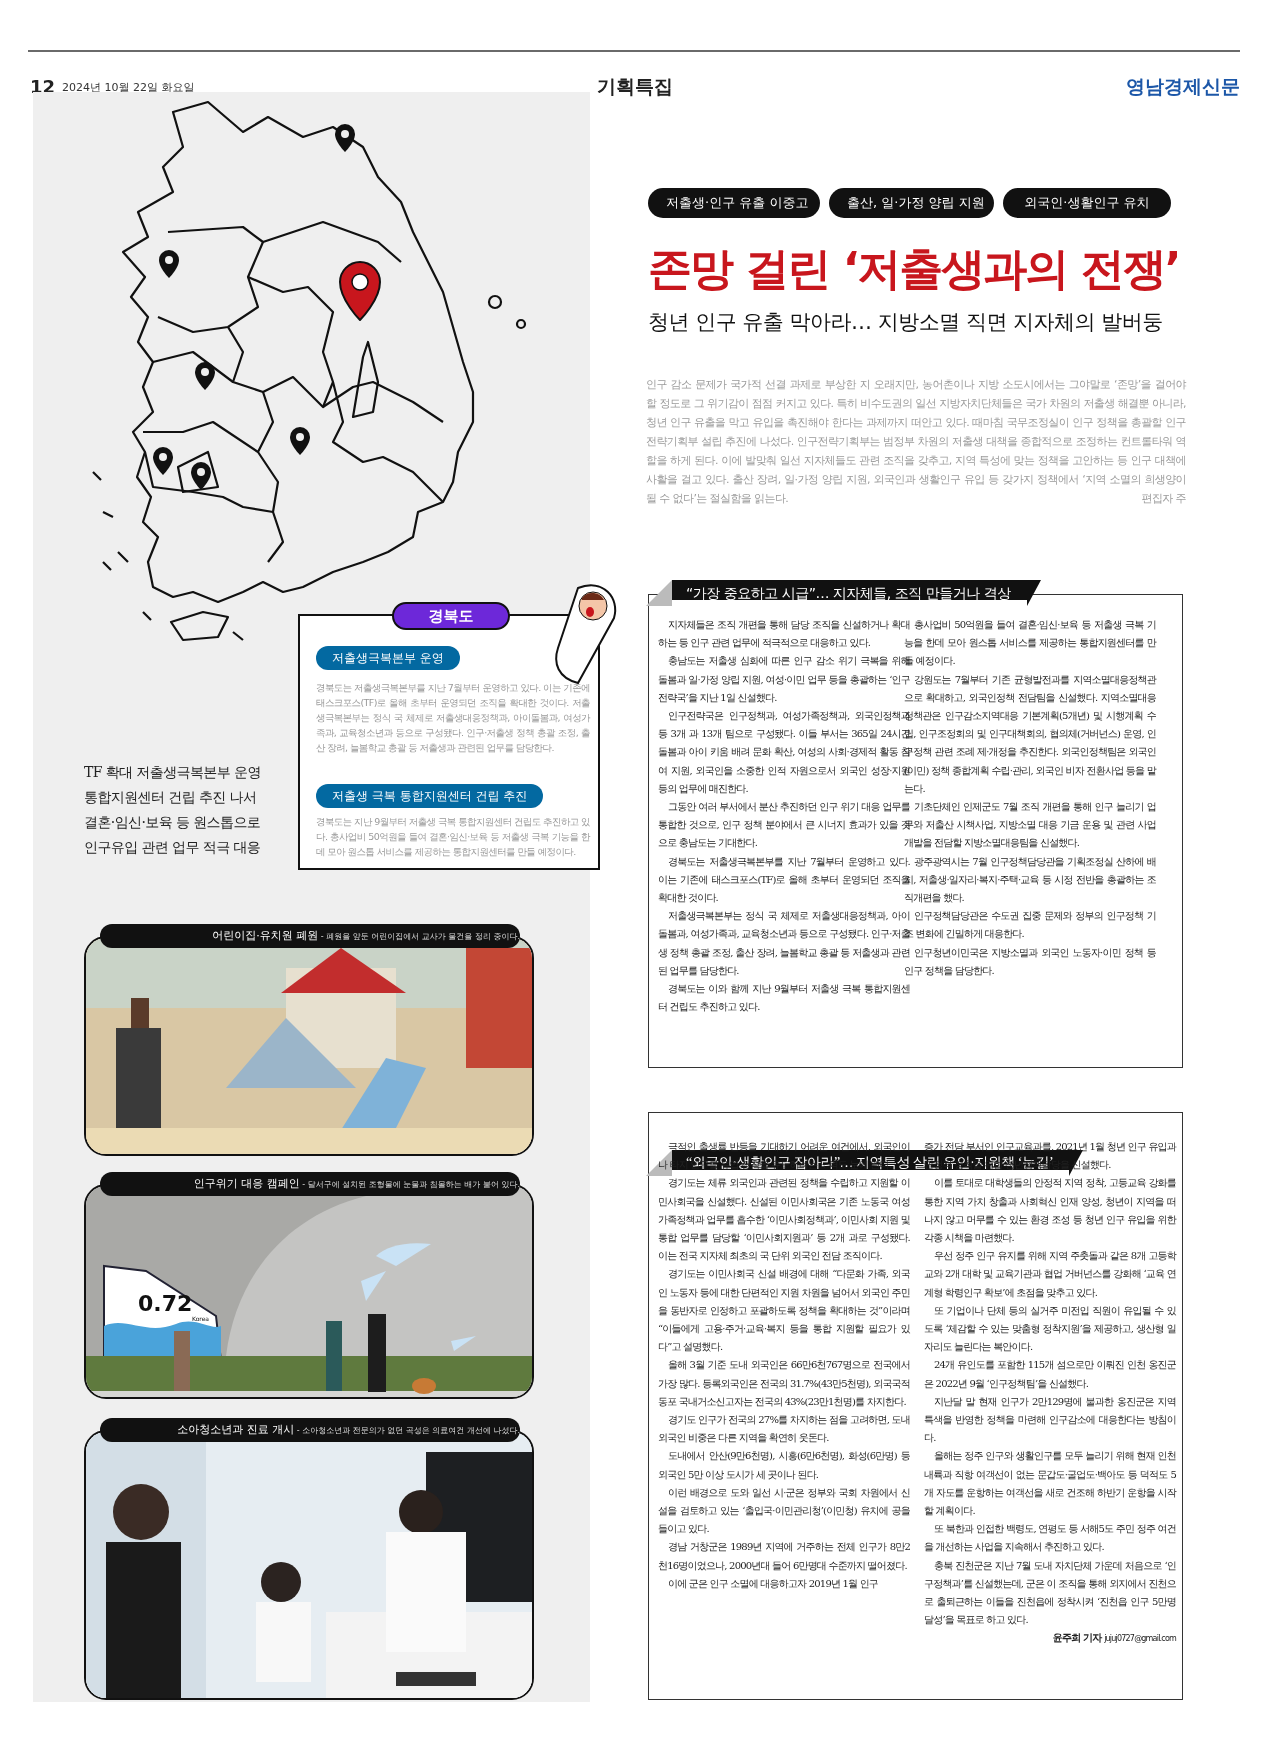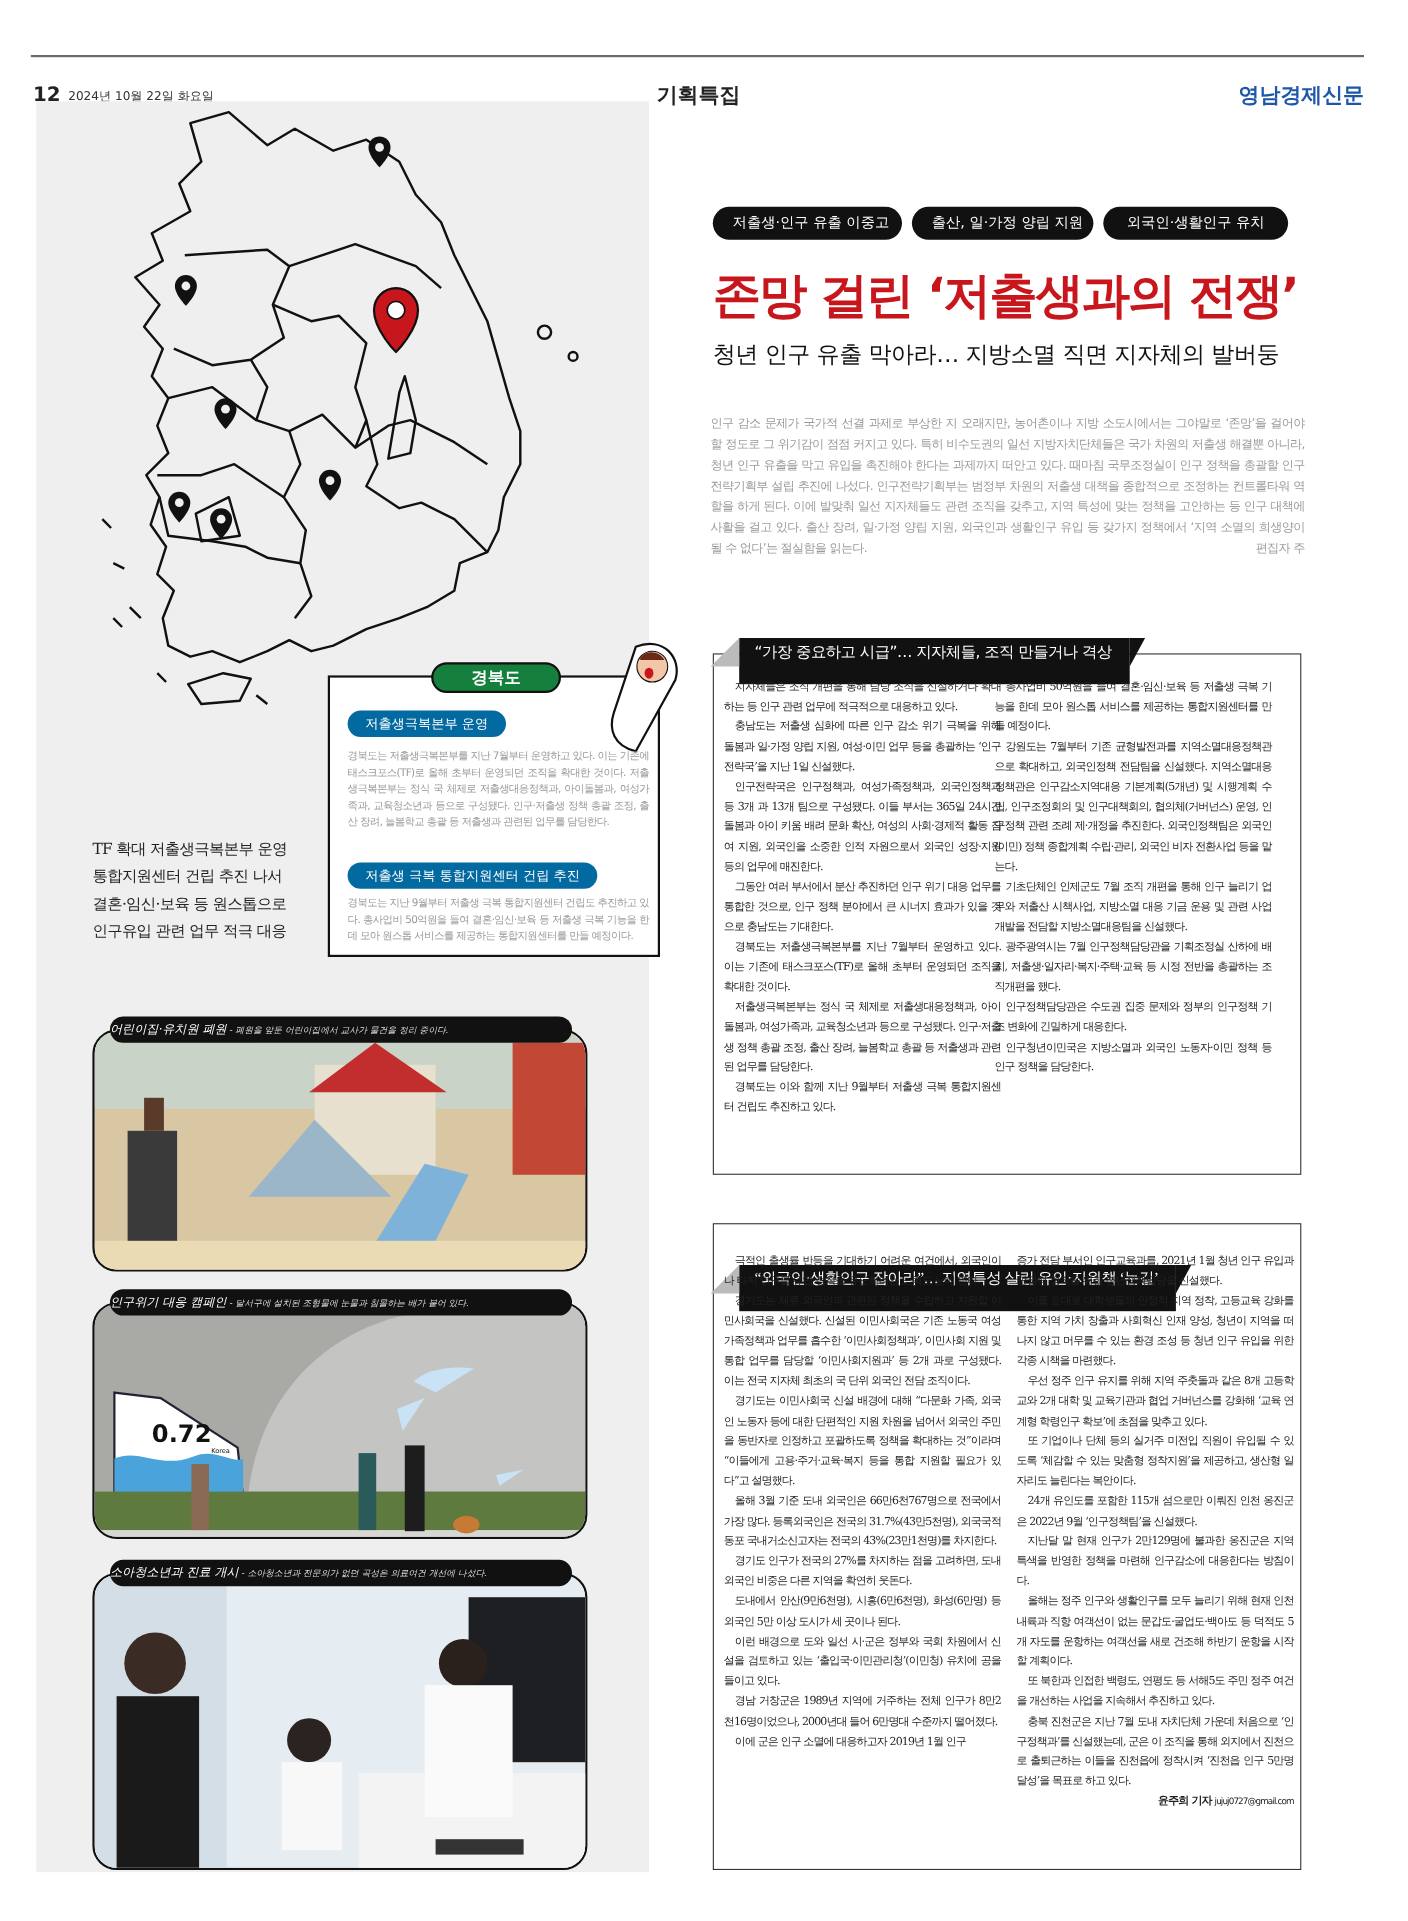--- a/index.html
+++ b/index.html
@@ -22,35 +22,35 @@
   .tag:nth-child(1) { width: 172px; text-align:center; }
   .tag:nth-child(2) { width: 165px; }
   .tag:nth-child(3) { width: 168px; text-align:center; }
   .headline { position: absolute; top: 240px; left: 648px; font-size: 44px; font-weight: bold; color: #c8161d; letter-spacing: -2px; white-space: nowrap; }
   .subhead { position: absolute; top: 308px; left: 648px; font-size: 21px; color: #111; letter-spacing: -0.5px; white-space: nowrap; }
   .intro { position: absolute; top: 375px; left: 646px; width: 540px; font-size: 11px; line-height: 19px; color: #9a9a9a; text-align: justify; letter-spacing: -0.6px; }
   .intro .sig { float: right; }
 
   
   .gbbox { position: absolute; left: 298px; top: 614px; width: 302px; height: 256px; border: 2px solid #111; background: #fff; }
-  .gbtitle { position: absolute; left: 392px; top: 602px; width: 118px; height: 28px; background: #15803d; border: 2px solid #111; border-radius: 14px; color: #fff; font-size: 15px; font-weight: bold; text-align: center; line-height: 24px; }
+  .gbtitle { position: absolute; left: 392px; top: 602px; width: 118px; height: 28px; background: #6d28d9; border: 2px solid #111; border-radius: 14px; color: #fff; font-size: 15px; font-weight: bold; text-align: center; line-height: 24px; }
   .pill { position: absolute; background: #0369a1; color: #fff; font-size: 12px; border-radius: 12px; height: 24px; line-height: 24px; padding: 0 16px; white-space: nowrap; }
   .gbtext { position: absolute; font-size: 9.5px; line-height: 15px; color: #999; letter-spacing: -0.6px; text-align: justify; }
   .baby { position: absolute; left: 548px; top: 578px; width: 72px; height: 110px; }
 
   .quote { position: absolute; left: 84px; top: 760px; width: 200px; font-family: "DejaVu Serif", serif; font-size: 14px; line-height: 25px; color: #222; letter-spacing: -0.6px; }
 
   
   .photo { position: absolute; left: 84px; width: 450px; border: 2px solid #111; border-radius: 22px; overflow: hidden; }
-  .caption { position: absolute; left: 100px; width: 420px; height: 24px; background: #111; border-radius: 12px; color: #fff; font-size: 11px; line-height: 24px; text-align: left; white-space: nowrap; z-index: 2; font-style: italic; }
+  .caption { position: absolute; left: 100px; width: 420px; height: 24px; background: #111; border-radius: 12px; color: #fff; font-size: 11px; line-height: 24px; text-align: right; white-space: nowrap; z-index: 2; }
   .caption .cs { font-size: 8px; color: #ddd; }
 
   
   .artbox { position: absolute; left: 648px; width: 535px; border: 1.5px solid #333; background: #fff; }
-  .arttitle { position: absolute; left: 672px; height: 42px; background: #111; color: #fff; font-size: 14px; line-height: 26px; padding: 0 16px 0 14px; white-space: nowrap; letter-spacing: -0.5px; }
+  .arttitle { position: absolute; left: 672px; height: 20px; background: #111; color: #fff; font-size: 14px; line-height: 26px; padding: 0 16px 0 14px; white-space: nowrap; letter-spacing: -0.5px; }
   .arttitle::before { content: ""; position: absolute; left: -26px; top: 0; border-style: solid; border-width: 0 0 26px 26px; border-color: transparent transparent #bbb transparent; }
   .arttitle::after { content: ""; position: absolute; right: -14px; top: 0; border-style: solid; border-width: 26px 14px 0 0; border-color: #111 transparent transparent transparent; }
   .col { position: absolute; width: 252px; font-family: "DejaVu Serif", serif; font-size: 10px; line-height: 18.2px; color: #222; letter-spacing: -0.8px; text-align: justify; }
   .col p { text-indent: 10px; }
   .byline { text-align: right; font-family: "DejaVu Sans", sans-serif; font-weight: bold; font-size: 10px; }
   .byline .em { font-weight: normal; font-size: 8px; }
 </style>
 </head>
 <body>
 

